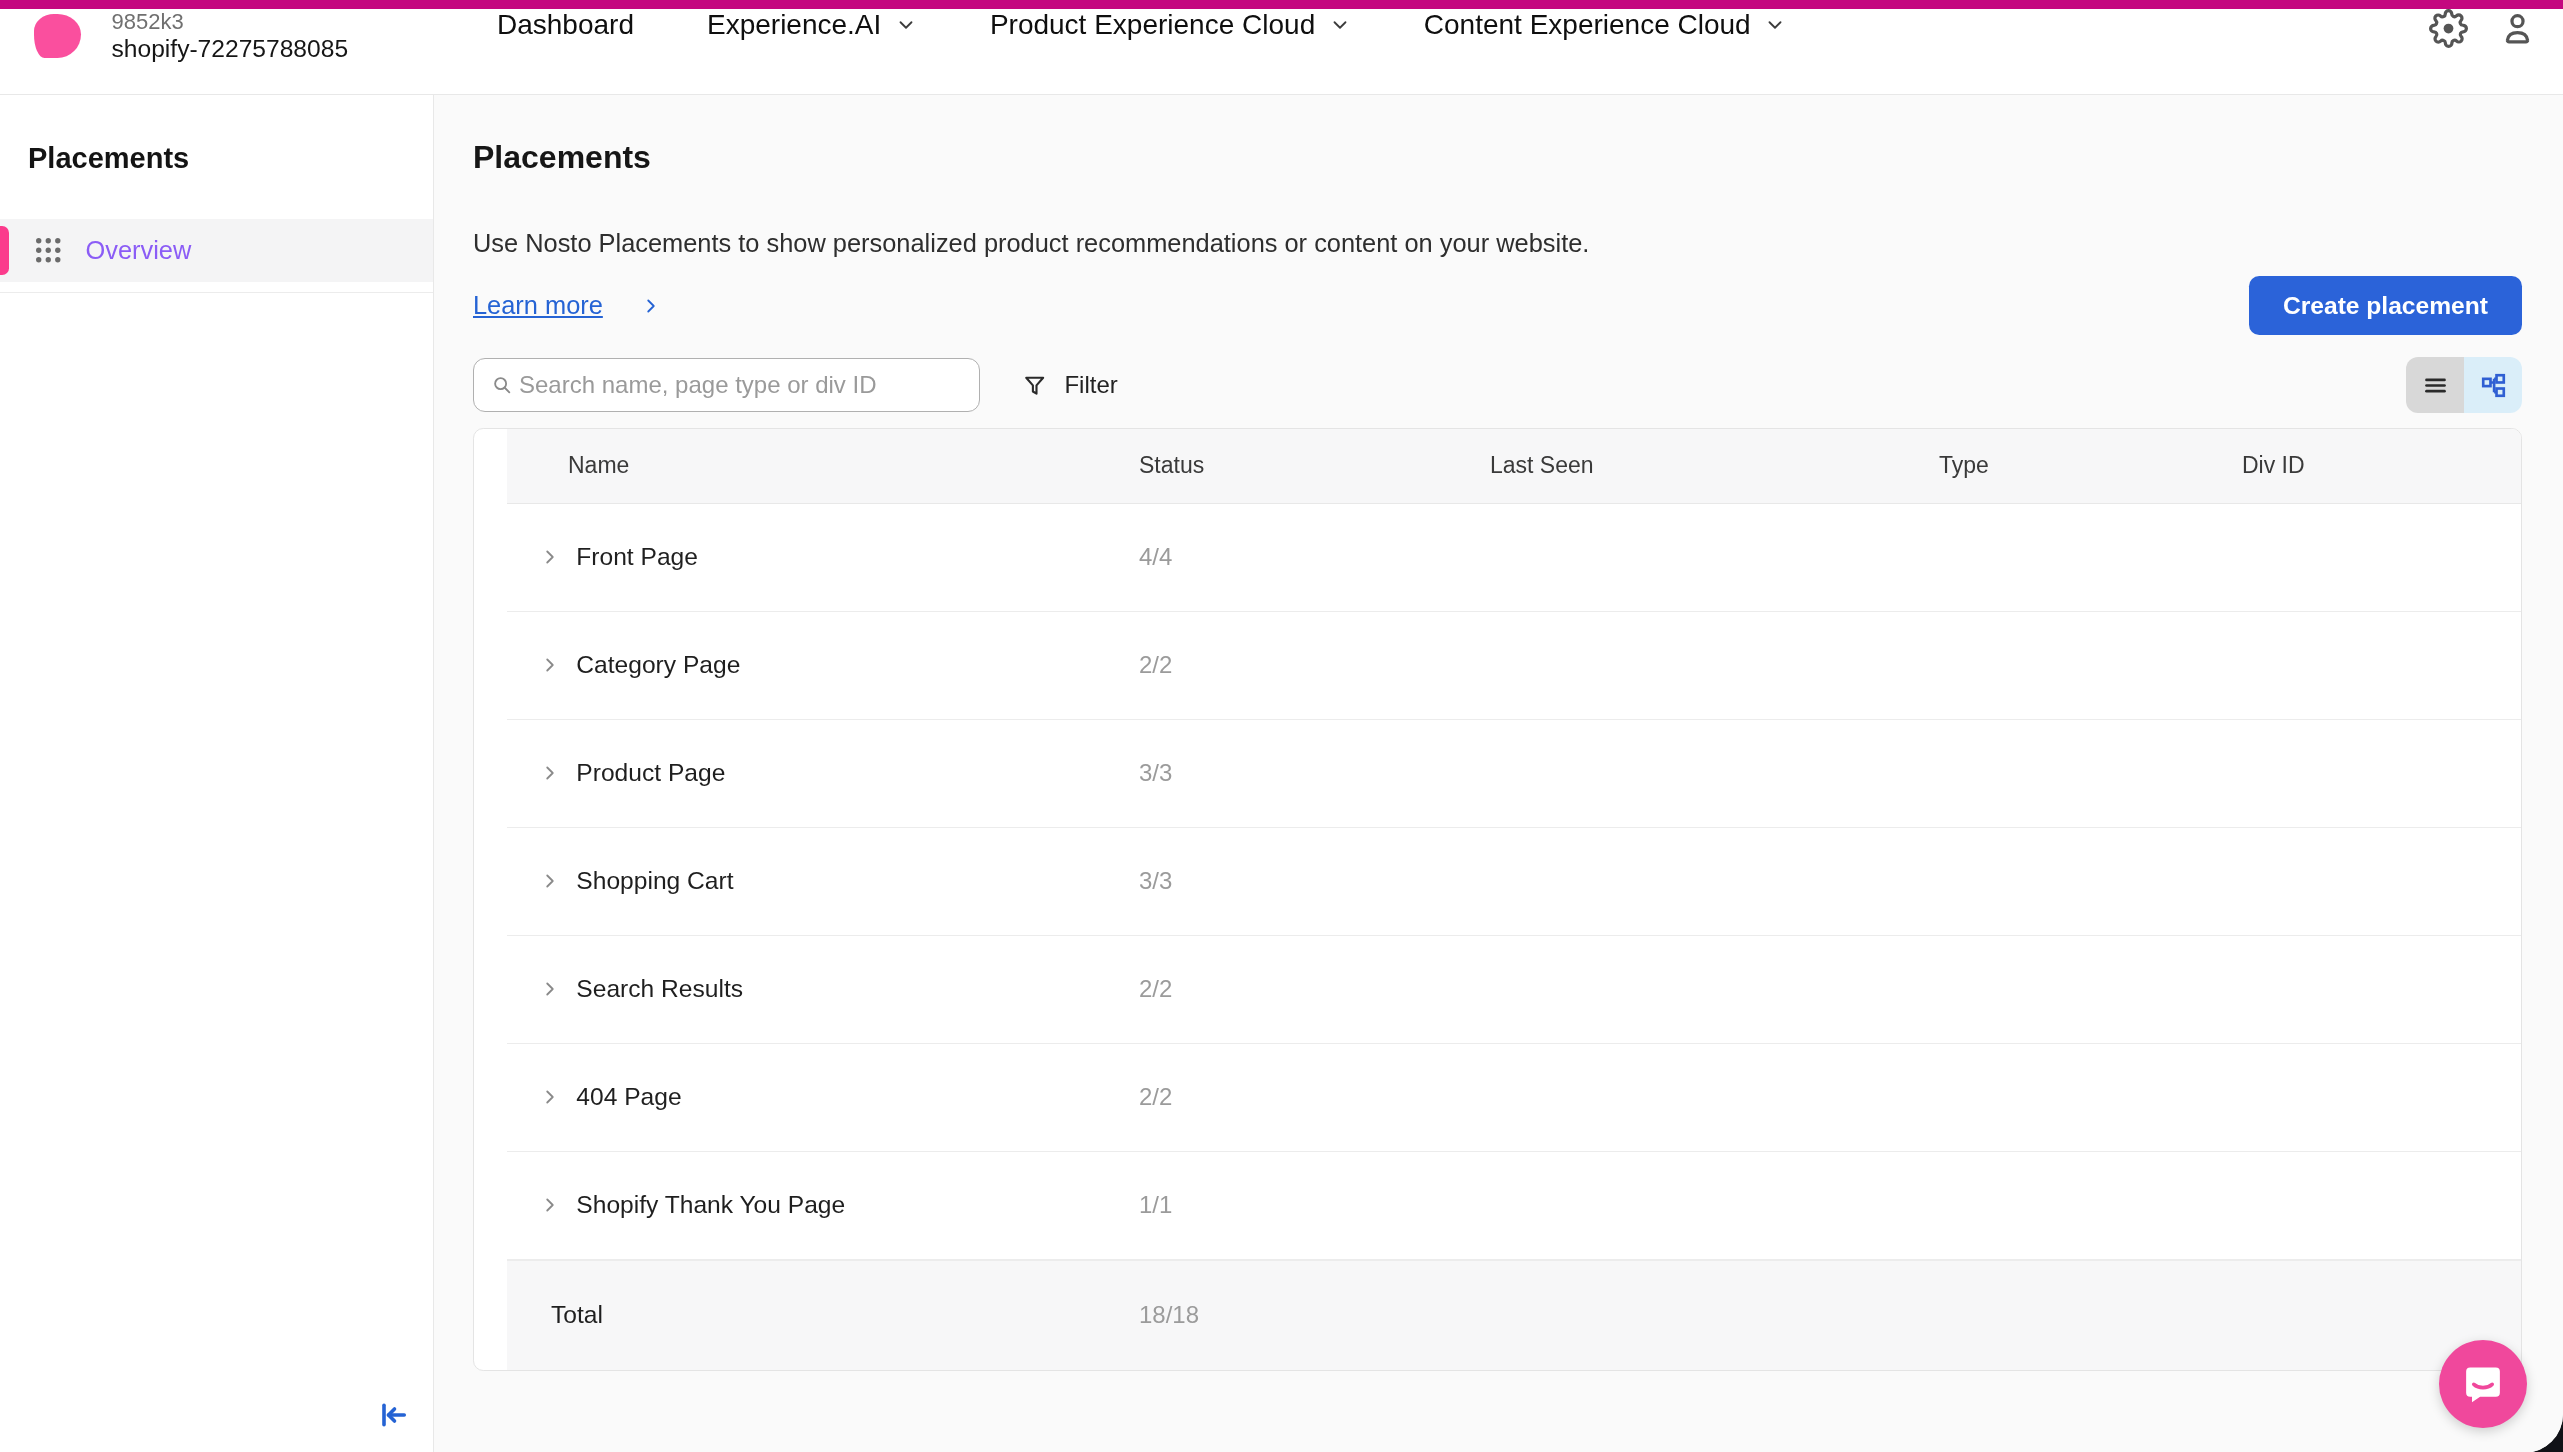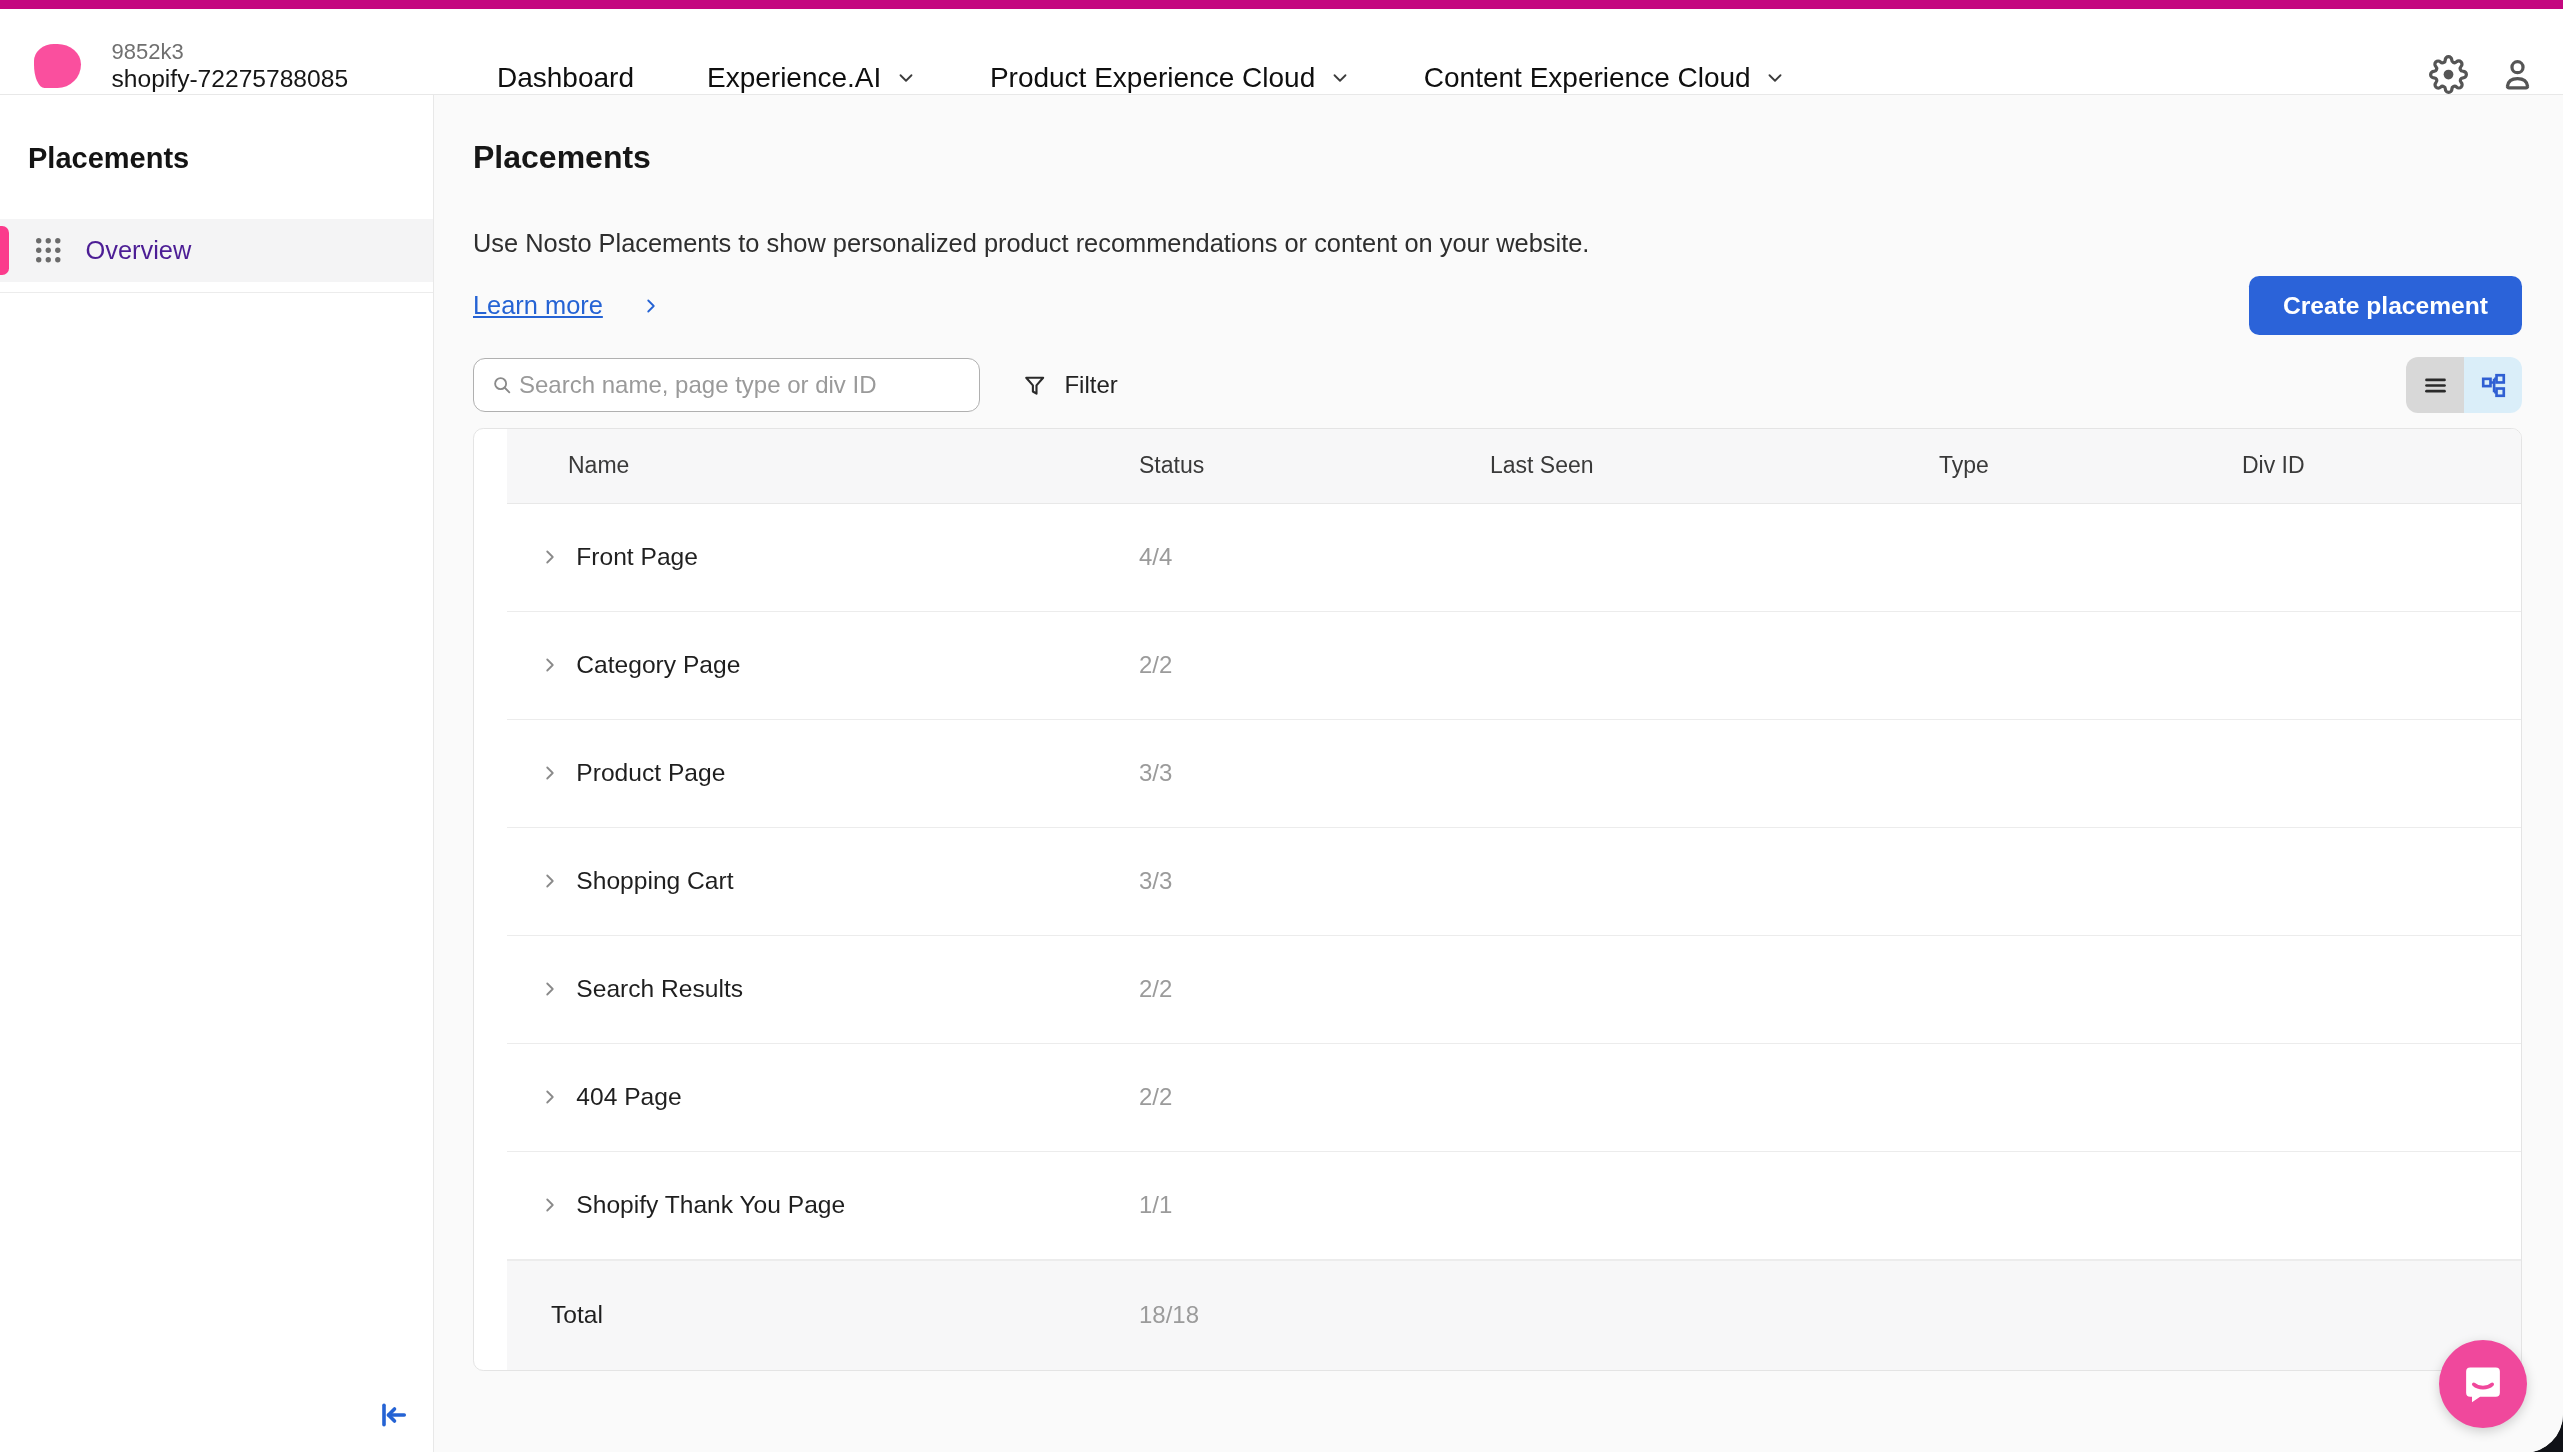--- a/index.html
+++ b/index.html
@@ -4,21 +4,21 @@
 <style>
   * { margin:0; padding:0; box-sizing:border-box; }
   html,body { width:2563px; height:1453px; }
   body { background:#101217; font-family:"Liberation Sans", sans-serif; }
   .screen { position:relative; width:2563px; height:1453px; background:#fafafa;
             border-radius:0 0 39px 0; overflow:hidden; }
 
   
   .accent-bar { height:8.5px; background:#c4087f; }
   .header { height:86px; background:#ffffff; border-bottom:1.7px solid #e8e8e8;
-            display:flex; align-items:flex-end; padding:0 26px 0 34px; position:relative; z-index:5; }
+            display:flex; align-items:flex-start; padding:0 26px 0 34px; position:relative; z-index:5; }
   .account { display:flex; align-items:center; gap:30.5px; width:412px; flex:0 0 auto; }
   .logo-blob { width:47px; height:44px; background:#fa4f9e;
                border-radius:46% 54% 54% 24% / 42% 50% 58% 58%; }
   .account-text { display:flex; flex-direction:column; line-height:1.18; }
   .account-id { font-size:22px; color:#707070; }
   .account-store { font-size:24.6px; color:#161616; }
   .nav { display:flex; align-items:center; gap:73px; margin-left:51px; }
   .nav-item { display:flex; align-items:center; gap:13.6px; font-size:28px; color:#0f0f0f;
               font-weight:500; cursor:pointer; white-space:nowrap; }
   .chev-down { width:22px; height:22px; stroke:#3c3c3c; stroke-width:2;
@@ -29,21 +29,21 @@
 
   
   .sidebar { position:absolute; left:0; top:95px; bottom:0; width:434px;
              background:#ffffff; border-right:1.7px solid #e8e8e8; }
   .sidebar-heading { margin:47px 0 0 28px; font-size:29px; font-weight:600; color:#141414; }
   .sidebar-item { margin-top:44px; height:63px; background:#f4f4f5; position:relative;
                   display:flex; align-items:center; gap:22px; padding-left:33px; cursor:pointer; }
   .sidebar-item .active-bar { position:absolute; left:0; top:6.8px; bottom:6.8px; width:9.3px;
                   background:#fb3b8c; border-radius:0 6.8px 6.8px 0; }
   .grid-icon { width:30.5px; height:30.5px; fill:#6b6b6b; }
-  .sidebar-item-label { font-size:25.4px; font-weight:500; color:#4c1d95; }
+  .sidebar-item-label { font-size:25.4px; font-weight:500; color:#8b5cf6; }
   .sidebar-divider { height:0; border-bottom:1.7px solid #ececec; margin-top:10.2px; }
   .collapse-btn { position:absolute; right:15.3px; bottom:13.6px; width:49px; height:49px;
                   display:flex; align-items:center; justify-content:center; cursor:pointer; }
   .collapse-icon { width:36px; height:36px; stroke:#2563d4; stroke-width:2.4; fill:none;
                    stroke-linecap:round; stroke-linejoin:round; }
 
   
   .main { position:absolute; left:436px; right:0; top:95px; bottom:0;
           padding:0 41px 0 37px; background:#fafafa; }
   .page-title { margin-top:44px; font-size:32px; font-weight:600; color:#161616; }

